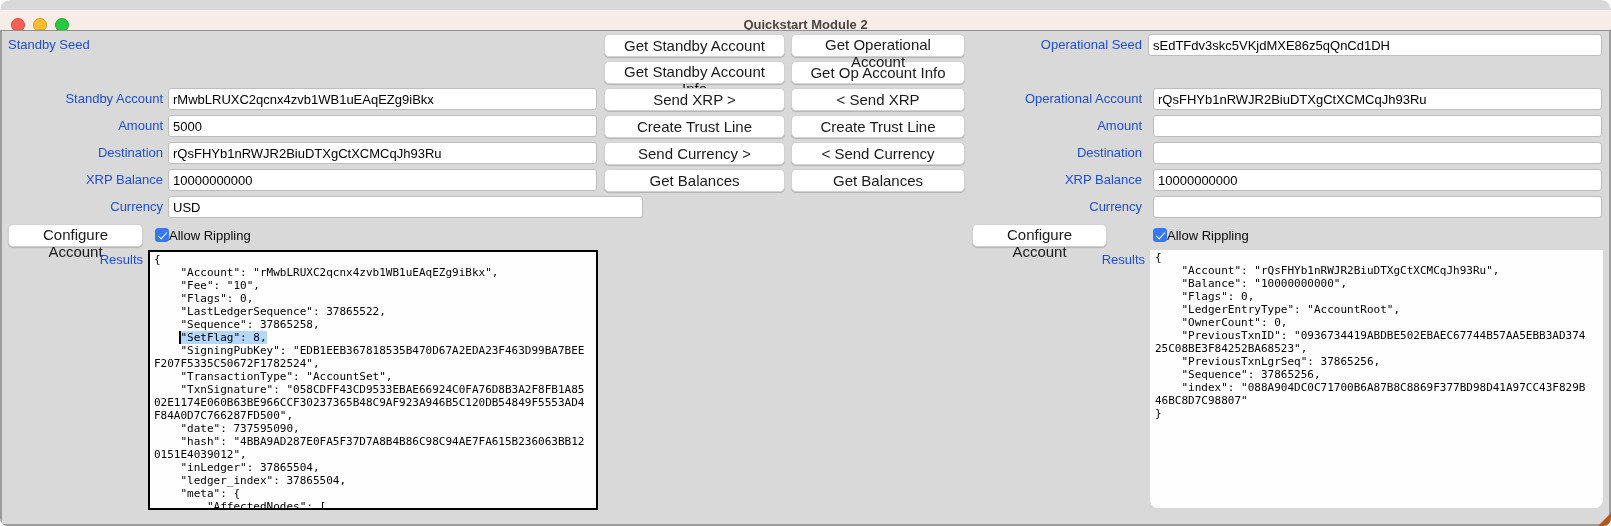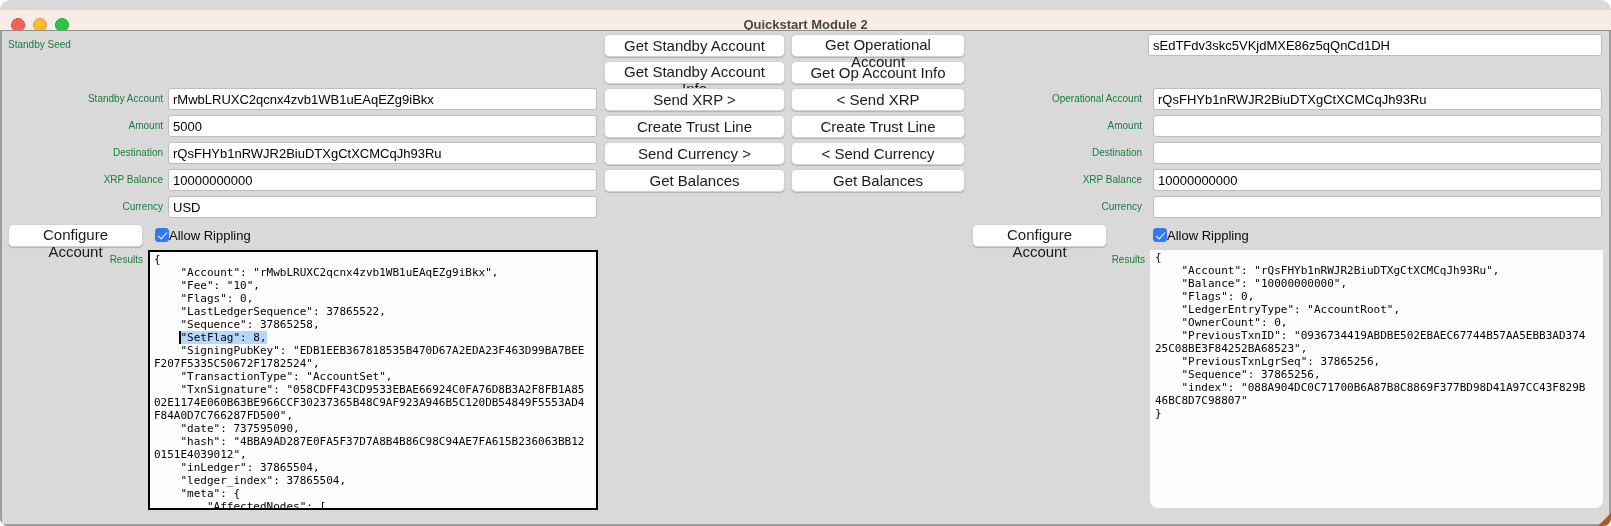--- a/index.html
+++ b/index.html
@@ -20,21 +20,21 @@
   .light.red{background:#ff5f57;border:0.5px solid #e0443e;}
   .light.yellow{background:#febc2e;border:0.5px solid #d69e24;}
   .light.green{background:#28c840;border:0.5px solid #1fa831;}
   
   .content{
     position:absolute;left:0;top:30px;width:1611px;height:496px;
     background:#d9d9d9;box-sizing:border-box;
     border:2px solid #9c9c9c;border-top:1px solid #8f8f8f;
   }
   
-  .lbl{position:absolute;font-size:10px;color:#15803d;line-height:22px;height:22px;white-space:nowrap;}
+  .lbl{position:absolute;font-size:13px;color:#1d4ed8;line-height:22px;height:22px;white-space:nowrap;}
   .lbl.r{text-align:right;}
   .entry{
     position:absolute;height:22px;box-sizing:border-box;background:#ffffff;
     border:1px solid #bdbdbd;border-radius:3px;font-size:13px;color:#000;
     font-family:"Liberation Sans",sans-serif;padding:0 4px;outline:none;
   }
   .btn{
     position:absolute;height:23px;box-sizing:border-box;background:#ffffff;
     border:1px solid #d2d2d2;border-radius:5px;font-size:15px;color:#1a1a1a;
     font-family:"Liberation Sans",sans-serif;
@@ -96,21 +96,21 @@
   <div class="lbl r" style="left:0;top:115px;width:163px;">Amount</div>
   <input class="entry" style="left: 168px; top: 115px; width: 429px;" value="5000">
 
   <div class="lbl r" style="left:0;top:142px;width:163px;">Destination</div>
   <input class="entry" style="left: 168px; top: 142px; width: 429px;" value="rQsFHYb1nRWJR2BiuDTXgCtXCMCqJh93Ru">
 
   <div class="lbl r" style="left:0;top:169px;width:163px;">XRP Balance</div>
   <input class="entry" style="left: 168px; top: 169px; width: 429px;" value="10000000000">
 
   <div class="lbl r" style="left:0;top:196px;width:163px;">Currency</div>
-  <input class="entry" style="left: 168px; top: 196px; width: 429px;" value="USD">
+  <input class="entry" style="left: 168px; top: 196px; width: 475px;" value="USD">
 
   <button class="btn" style="left:8px;top:224px;width:135px;">Configure Account</button>
   <div class="checkrow" style="left:155px;top:224px;">
     <div class="checkbox checked"></div>
     <div class="checklabel">Allow Rippling</div>
   </div>
 
   <div class="lbl r" style="left:0;top:249px;width:143px;">Results</div>
   <div class="results focused" style="left:148px;top:250px;width:450px;height:260px;">
     <pre><span>{
@@ -142,20 +142,21 @@
   <button class="btn" style="left:604px;top:142px;width:181px;">Send Currency &gt;</button>
   <button class="btn" style="left:604px;top:169px;width:181px;">Get Balances</button>
 
   <button class="btn" style="left:791px;top:61px;width:174px;">Get Op Account Info</button>
   <button class="btn" style="left:791px;top:34px;width:174px;">Get Operational Account</button>
   <button class="btn" style="left:791px;top:88px;width:174px;">&lt; Send XRP</button>
   <button class="btn" style="left:791px;top:115px;width:174px;">Create Trust Line</button>
   <button class="btn" style="left:791px;top:142px;width:174px;">&lt; Send Currency</button>
   <button class="btn" style="left:791px;top:169px;width:174px;">Get Balances</button>
 
+  <div class="lbl r" style="left:892px;top:34px;width:250px;">Operational Seed</div>
   <input class="entry" style="left: 1148px; top: 34px; width: 454px;" value="sEdTFdv3skc5VKjdMXE86z5qQnCd1DH">
 
   <div class="lbl r" style="left:892px;top:88px;width:250px;">Operational Account</div>
   <input class="entry" style="left: 1153px; top: 88px; width: 449px;" value="rQsFHYb1nRWJR2BiuDTXgCtXCMCqJh93Ru">
 
   <div class="lbl r" style="left:892px;top:115px;width:250px;">Amount</div>
   <input class="entry" style="left: 1153px; top: 115px; width: 449px;" value="">
 
   <div class="lbl r" style="left:892px;top:142px;width:250px;">Destination</div>
   <input class="entry" style="left: 1153px; top: 142px; width: 449px;" value="">

